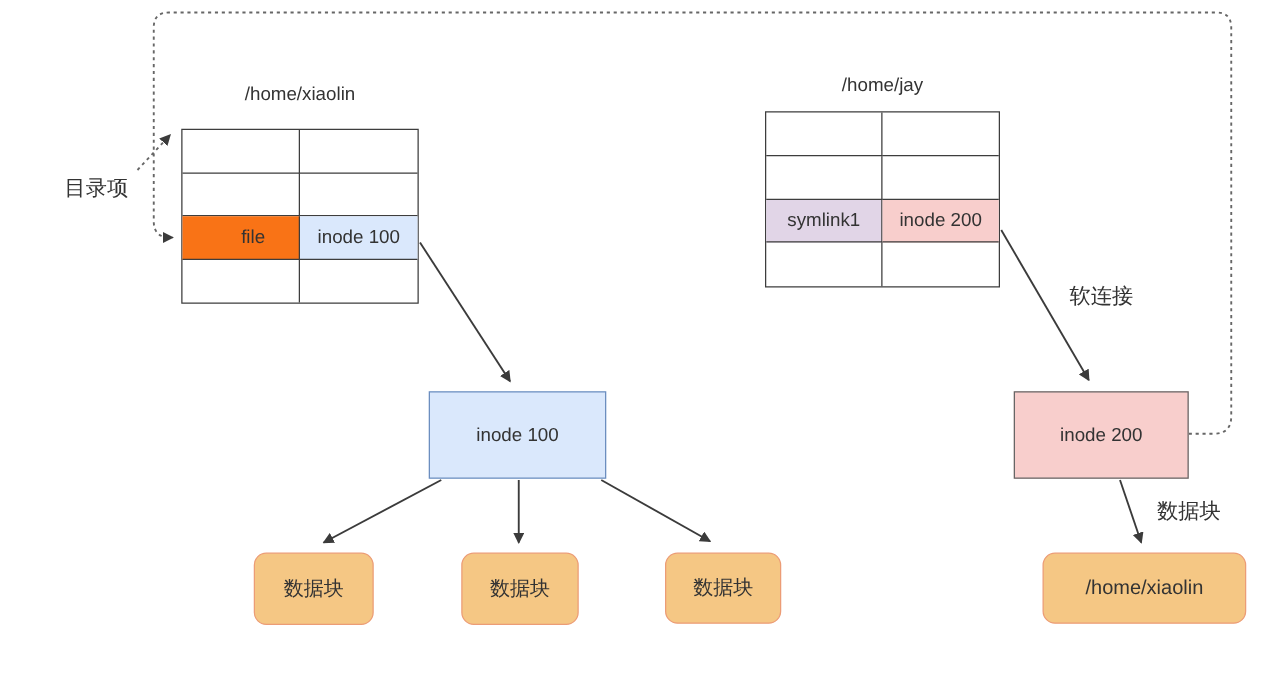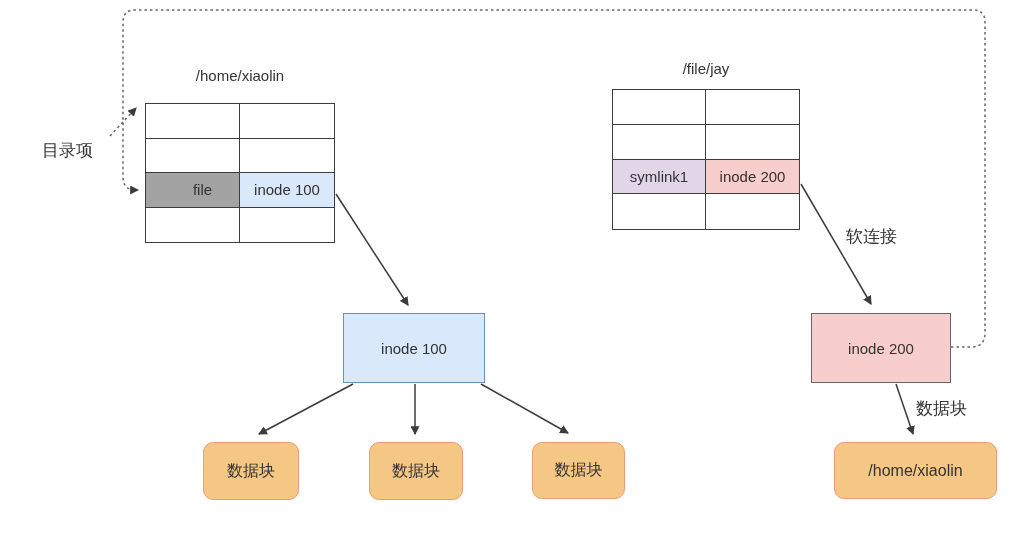--- a/index.html
+++ b/index.html
@@ -11,21 +11,21 @@
     position:relative;
     overflow:hidden;
   }
   .canvas{position:absolute;left:0;top:0;width:1024px;height:550px;}
   svg.wires{position:absolute;left:0;top:0;pointer-events:none;}
 
   .zh-label{
     position:absolute;
     font-size:17px;
     color:#333333;
-    text-align:left;
+    text-align:center;
     white-space:nowrap;
   }
   .table-title{
     position:absolute;
     font-size:15px;
     color:#333333;
     text-align:center;
     white-space:nowrap;
   }
   .dir-table{
@@ -91,27 +91,27 @@
   <div class="zh-label" style="left:42px;top:139px;width:70px;">目录项</div>
   <div class="zh-label" style="left:846px;top:225px;width:70px;">软连接</div>
   <div class="zh-label" style="left:916px;top:397px;width:70px;">数据块</div>
 
   <div class="table-title" style="left:145px;top:67px;width:190px;">/home/xiaolin</div>
   <div class="dir-table" style="left:145px;top:103px;width:190px;height:140px;grid-template-rows:repeat(4,1fr);">
     <div class="dir-cell"></div>
     <div class="dir-cell last-col"></div>
     <div class="dir-cell"></div>
     <div class="dir-cell last-col"></div>
-    <div class="dir-cell" style="background-color: #a3a3a3; padding-left: 20px;">file</div>
+    <div class="dir-cell" style="background-color: #f97316; padding-left: 20px;">file</div>
     <div class="dir-cell last-col" style="background-color: rgb(218, 232, 252);">inode 100</div>
     <div class="dir-cell last-row"></div>
     <div class="dir-cell last-col last-row"></div>
   </div>
 
-  <div class="table-title" style="left:612px;top:60px;width:188px;">/file/jay</div>
+  <div class="table-title" style="left:612px;top:60px;width:188px;">/home/jay</div>
   <div class="dir-table" style="left:612px;top:89px;width:188px;height:141px;grid-template-rows:repeat(4,1fr);">
     <div class="dir-cell"></div>
     <div class="dir-cell last-col"></div>
     <div class="dir-cell"></div>
     <div class="dir-cell last-col"></div>
     <div class="dir-cell" style="background-color: rgb(225, 213, 231);">symlink1</div>
     <div class="dir-cell last-col" style="background-color: rgb(248, 206, 204);">inode 200</div>
     <div class="dir-cell last-row"></div>
     <div class="dir-cell last-col last-row"></div>
   </div>

